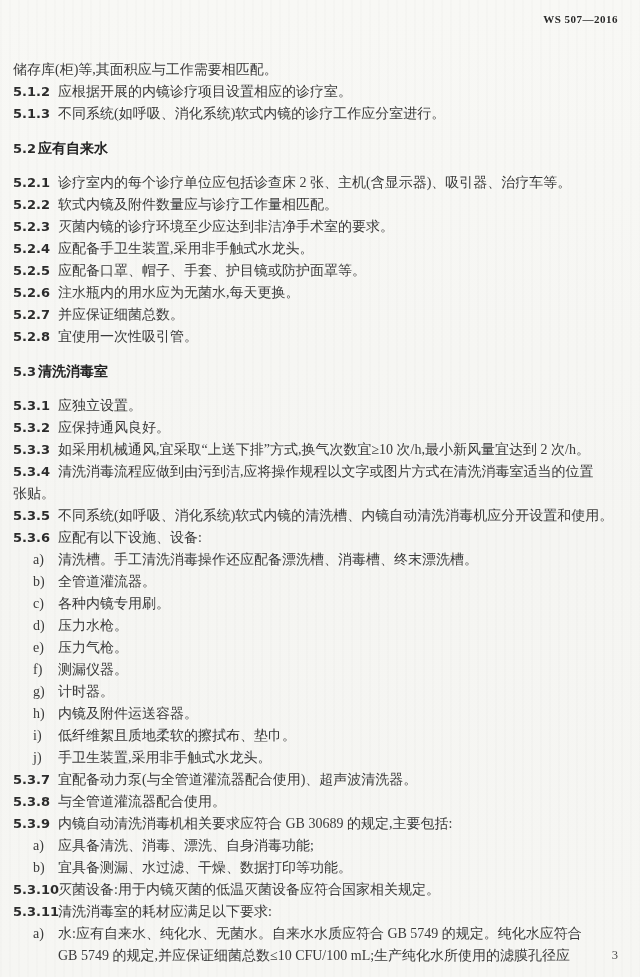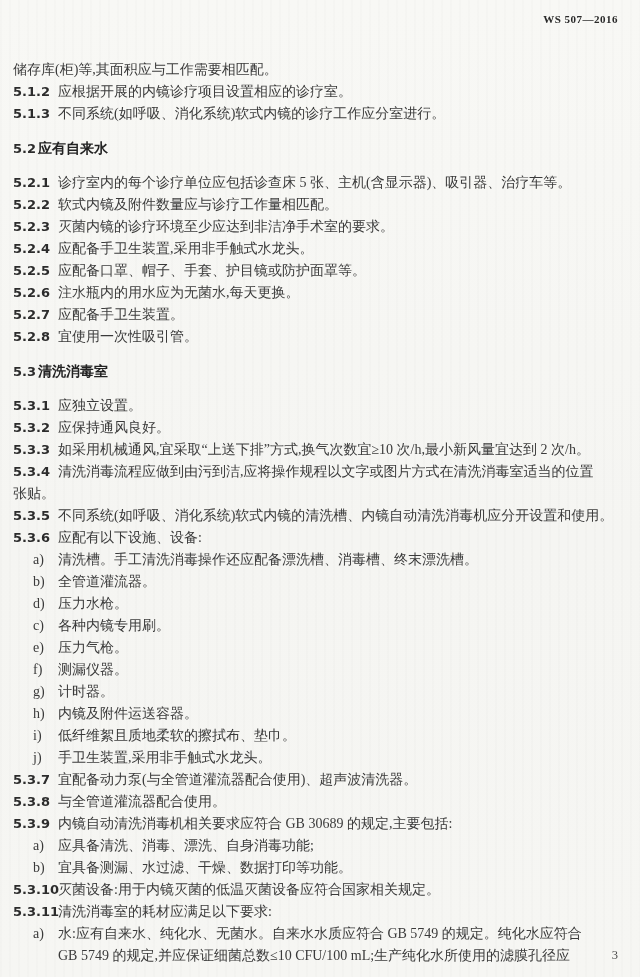--- a/index.html
+++ b/index.html
@@ -88,40 +88,40 @@
 <body>
 
 <div class="page">
   <div class="doc-code">WS 507—2016</div>
 
   <div class="body-block">
       <div class="line cont"><span class="text">储存库(柜)等,其面积应与工作需要相匹配。</span></div>
       <div class="line clause"><span class="num">5.1.2</span><span class="text">应根据开展的内镜诊疗项目设置相应的诊疗室。</span></div>
       <div class="line clause"><span class="num">5.1.3</span><span class="text">不同系统(如呼吸、消化系统)软式内镜的诊疗工作应分室进行。</span></div>
       <div class="line heading"><span class="num">5.2</span><span class="text">应有自来水</span></div>
-      <div class="line clause"><span class="num">5.2.1</span><span class="text">诊疗室内的每个诊疗单位应包括诊查床 5 张、主机(含显示器)、吸引器、治疗车等。</span></div>
+      <div class="line clause"><span class="num">5.2.1</span><span class="text">诊疗室内的每个诊疗单位应包括诊查床 2 张、主机(含显示器)、吸引器、治疗车等。</span></div>
       <div class="line clause"><span class="num">5.2.2</span><span class="text">软式内镜及附件数量应与诊疗工作量相匹配。</span></div>
       <div class="line clause"><span class="num">5.2.3</span><span class="text">灭菌内镜的诊疗环境至少应达到非洁净手术室的要求。</span></div>
       <div class="line clause"><span class="num">5.2.4</span><span class="text">应配备手卫生装置,采用非手触式水龙头。</span></div>
       <div class="line clause"><span class="num">5.2.5</span><span class="text">应配备口罩、帽子、手套、护目镜或防护面罩等。</span></div>
       <div class="line clause"><span class="num">5.2.6</span><span class="text">注水瓶内的用水应为无菌水,每天更换。</span></div>
-      <div class="line clause"><span class="num">5.2.7</span><span class="text">应配备手卫生装置。</span></div>
+      <div class="line clause"><span class="num">5.2.7</span><span class="text">并应保证细菌总数。</span></div>
       <div class="line clause"><span class="num">5.2.8</span><span class="text">宜使用一次性吸引管。</span></div>
       <div class="line heading"><span class="num">5.3</span><span class="text">清洗消毒室</span></div>
       <div class="line clause"><span class="num">5.3.1</span><span class="text">应独立设置。</span></div>
       <div class="line clause"><span class="num">5.3.2</span><span class="text">应保持通风良好。</span></div>
       <div class="line clause"><span class="num">5.3.3</span><span class="text">如采用机械通风,宜采取“上送下排”方式,换气次数宜≥10 次/h,最小新风量宜达到 2 次/h。</span></div>
       <div class="line clause"><span class="num">5.3.4</span><span class="text">清洗消毒流程应做到由污到洁,应将操作规程以文字或图片方式在清洗消毒室适当的位置</span></div>
       <div class="line cont"><span class="text">张贴。</span></div>
       <div class="line clause"><span class="num">5.3.5</span><span class="text">不同系统(如呼吸、消化系统)软式内镜的清洗槽、内镜自动清洗消毒机应分开设置和使用。</span></div>
       <div class="line clause"><span class="num">5.3.6</span><span class="text">应配有以下设施、设备:</span></div>
       <div class="line item"><span class="letter">a)</span><span class="text">清洗槽。手工清洗消毒操作还应配备漂洗槽、消毒槽、终末漂洗槽。</span></div>
       <div class="line item"><span class="letter">b)</span><span class="text">全管道灌流器。</span></div>
+      <div class="line item"><span class="letter">c)</span><span class="text">各种内镜专用刷。</span></div>
       <div class="line item"><span class="letter">d)</span><span class="text">压力水枪。</span></div>
-      <div class="line item"><span class="letter">c)</span><span class="text">各种内镜专用刷。</span></div>
       <div class="line item"><span class="letter">e)</span><span class="text">压力气枪。</span></div>
       <div class="line item"><span class="letter">f)</span><span class="text">测漏仪器。</span></div>
       <div class="line item"><span class="letter">g)</span><span class="text">计时器。</span></div>
       <div class="line item"><span class="letter">h)</span><span class="text">内镜及附件运送容器。</span></div>
       <div class="line item"><span class="letter">i)</span><span class="text">低纤维絮且质地柔软的擦拭布、垫巾。</span></div>
       <div class="line item"><span class="letter">j)</span><span class="text">手卫生装置,采用非手触式水龙头。</span></div>
       <div class="line clause"><span class="num">5.3.7</span><span class="text">宜配备动力泵(与全管道灌流器配合使用)、超声波清洗器。</span></div>
       <div class="line clause"><span class="num">5.3.8</span><span class="text">与全管道灌流器配合使用。</span></div>
       <div class="line clause"><span class="num">5.3.9</span><span class="text">内镜自动清洗消毒机相关要求应符合 GB 30689 的规定,主要包括:</span></div>
       <div class="line item"><span class="letter">a)</span><span class="text">应具备清洗、消毒、漂洗、自身消毒功能;</span></div>

